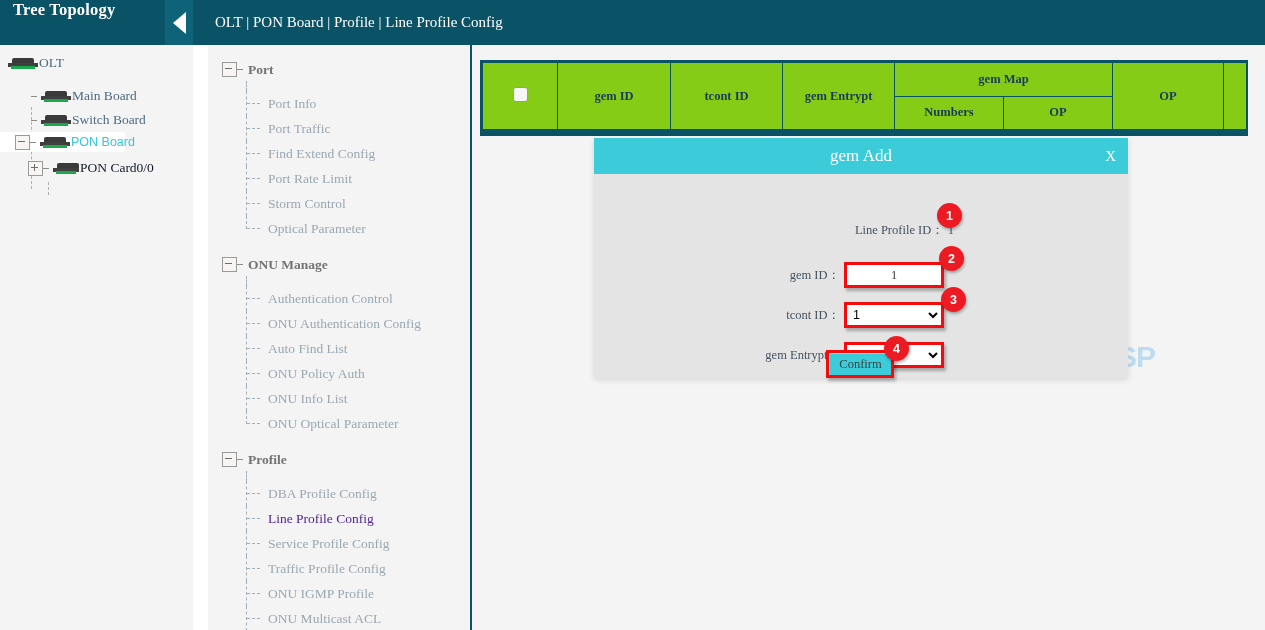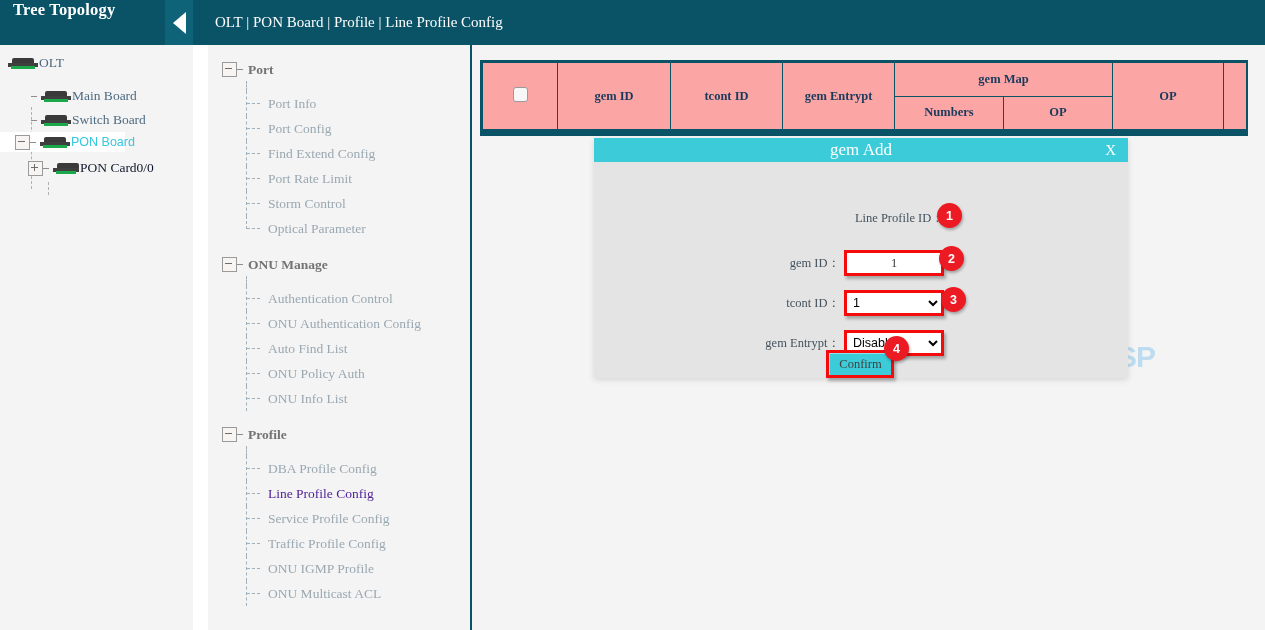--- a/index.html
+++ b/index.html
@@ -62,21 +62,21 @@
   
   .topbar{position:absolute;left:193px;top:0;width:1072px;height:45px;background:#0a5266;}
   .topbar .bc{color:#ffffff;font-size:15px;padding-left:22px;line-height:45px;}
   .content{position:absolute;left:472px;top:45px;width:793px;height:585px;background:#f4f4f4;}
 
   
   .tbl-wrap{position:absolute;left:8px;top:15px;width:768px;height:72px;
     border:2px solid #0a5266;box-sizing:border-box;background:#f4f4f4;}
   .tbl{width:100%;height:100%;border-collapse:collapse;table-layout:fixed;}
   .tbl th{border:1px solid #0a5266;color:#1a3a5c;font-size:12.5px;font-weight:bold;
-    font-family:"Liberation Serif",serif;background:#fca5a5;padding:0;}
+    font-family:"Liberation Serif",serif;background:#84cc16;padding:0;}
   .tbl th.chk{width:74px;}
   .tbl th.c1{width:112px;}
   .tbl th.c2{width:111px;}
   .tbl th.c3{width:111px;}
   .tbl th.sub{width:111px;}
   .tbl th.op{width:110px;}
   .tbl th.gut{width:22px;border-right:none;}
   .cbox{width:13px;height:13px;border:1.5px solid #9a9a9a;border-radius:3px;background:#f7f7f7;
     display:inline-block;cursor:pointer;}
   .tbl-shadow{position:absolute;left:8px;top:87px;width:768px;height:4px;background:#0a5266;}
@@ -84,21 +84,21 @@
   
   .wmark{position:absolute;left:575px;top:295px;font-size:30px;font-weight:bold;
     font-family:"Liberation Sans",sans-serif;letter-spacing:-1px;pointer-events:none;}
   .wmark .a{color:#a8a8a8;}
   .wmark .b{color:#bedcef;}
   .wmark .ant{position:absolute;left:56px;top:-13px;width:22px;height:14px;}
 
   
   .dlg{position:absolute;left:594px;top:138px;width:534px;height:240px;background:#e4e4e4;
     box-shadow:0 2px 6px rgba(0,0,0,.12);}
-  .dlg-head{position:relative;height:24px;background:#3bcbd9;display:flex;align-items:center;justify-content:center;}
+  .dlg-head{position:relative;height:36px;background:#3bcbd9;display:flex;align-items:center;justify-content:center;}
   .dlg-title{color:#ffffff;font-size:17px;}
   .dlg-x{position:absolute;right:12px;top:50%;transform:translateY(-50%);color:#ffffff;font-size:15px;cursor:pointer;}
   .dlg-body{position:relative;height:212px;}
 
   .frow{position:absolute;display:flex;align-items:center;font-size:12.5px;color:#44525e;}
   .flabel{text-align:right;white-space:nowrap;}
   .fstatic{margin-left:4px;color:#44525e;}
 
   .fld-box{position:relative;}
   .hl{border:3px solid #f40b0b;box-sizing:border-box;box-shadow:2px 3px 3px rgba(0,0,0,.28);background:#ffffff;}
@@ -211,21 +211,21 @@
           <span class="v"></span>
           <span class="h"></span>
         </span>
       <span>Port Info</span>
     </div>
     <div class="mitem">
       <span class="branch">
           <span class="v"></span>
           <span class="h"></span>
         </span>
-      <span>Port Config</span>
+      <span>Port Traffic</span>
     </div>
     <div class="mitem">
       <span class="branch">
           <span class="v"></span>
           <span class="h"></span>
         </span>
       <span>Find Extend Config</span>
     </div>
     <div class="mitem">
       <span class="branch">
@@ -285,20 +285,27 @@
           <span class="h"></span>
         </span>
       <span>ONU Policy Auth</span>
     </div>
     <div class="mitem">
       <span class="branch">
           <span class="v"></span>
           <span class="h"></span>
         </span>
       <span>ONU Info List</span>
+    </div>
+    <div class="mitem">
+      <span class="branch">
+          <span class="v half"></span>
+          <span class="h"></span>
+        </span>
+      <span>ONU Optical Parameter</span>
     </div>
 
     <div style="height:12px;"></div>
     <div class="mgroup">
       <span class="pm"></span>
       <span class="pm-dash"></span>
       <span>Profile</span>
     </div>
     <div class="spacer">
         <span class="v"></span>

